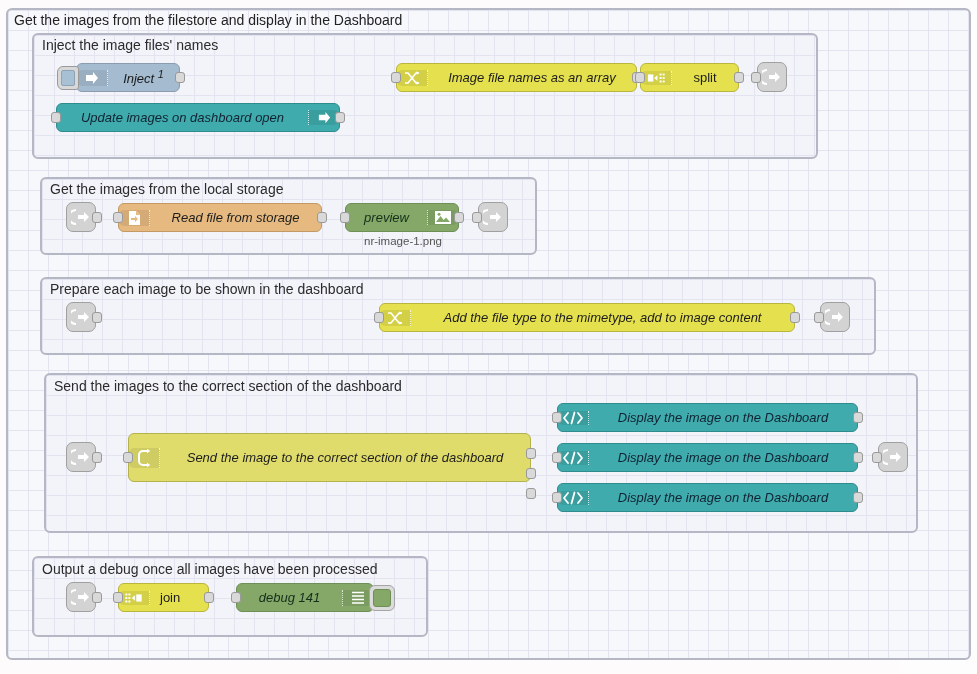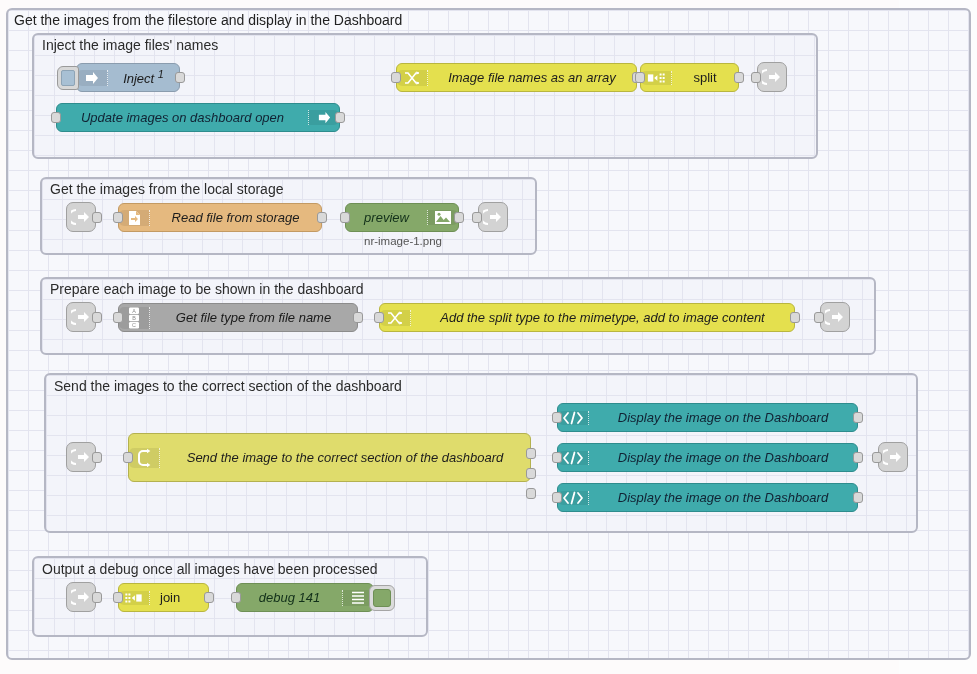--- a/index.html
+++ b/index.html
@@ -344,50 +344,33 @@
   <div class="group-label" style="left:48px;top:280px;">Prepare each image to be shown in the dashboard</div>
 
   <div class="linknode" style="left:66px;top:302px;">
     <svg width="20" height="18" viewBox="0 0 20 18">
       <path d="M5 2 A7 7 0 0 0 5 16" stroke="#fff" stroke-width="2.2" fill="none"></path>
       <path d="M7 7h6V4l5 5-5 5v-3H7z" fill="#fff"></path>
     </svg>
     <div class="port out" style="right:-7px;"></div>
   </div>
 
-  <div class="node n-grey" style="left:118px;top:303px;width:240px;height:29px;">
-    <div class="port in"></div>
-    <div class="nbody">
-      <div class="icon-box">
-        <svg width="13" height="22" viewBox="0 0 13 22">
-          <rect x="1" y="0.5" width="10" height="6.4" rx="1.2" fill="#fff"></rect>
-          <rect x="1" y="7.8" width="10" height="6.4" rx="1.2" fill="#fff"></rect>
-          <rect x="1" y="15.1" width="10" height="6.4" rx="1.2" fill="#fff"></rect>
-          <text x="6" y="5.7" font-size="5.4" text-anchor="middle" fill="#8c8c8c" font-family="Liberation Sans, sans-serif">A</text>
-          <text x="6" y="13" font-size="5.4" text-anchor="middle" fill="#8c8c8c" font-family="Liberation Sans, sans-serif">B</text>
-          <text x="6" y="20.3" font-size="5.4" text-anchor="middle" fill="#8c8c8c" font-family="Liberation Sans, sans-serif">C</text>
-        </svg>
-      </div>
-      <div class="label">Get file type from file name</div>
-    </div>
-    <div class="port out"></div>
-  </div>
 
   <div class="node n-yellow" style="left:379px;top:303px;width:416px;height:29px;">
     <div class="port in"></div>
     <div class="nbody">
       <div class="icon-box">
         <svg width="16" height="16" viewBox="0 0 16 16" stroke="#fff" stroke-width="1.6" fill="none">
           <path d="M1 3h3l8 10h3"></path>
             <path d="M1 13h3l8-10h3"></path>
           <path d="M12.5 1.2L15 3l-2.5 1.8" fill="#fff" stroke="none"></path>
           <path d="M12.5 11.2L15 13l-2.5 1.8" fill="#fff" stroke="none"></path>
         </svg>
       </div>
-      <div class="label">Add the split type to the mimetype, add to image content</div>
+      <div class="label">Add the file type to the mimetype, add to image content</div>
     </div>
     <div class="port out"></div>
   </div>
 
   <div class="linknode" style="left:820px;top:302px;">
     <div class="port in" style="left:-7px;"></div>
     <svg width="20" height="18" viewBox="0 0 20 18">
       <path d="M5 2 A7 7 0 0 0 5 16" stroke="#fff" stroke-width="2.2" fill="none"></path>
       <path d="M7 7h6V4l5 5-5 5v-3H7z" fill="#fff"></path>
     </svg>

